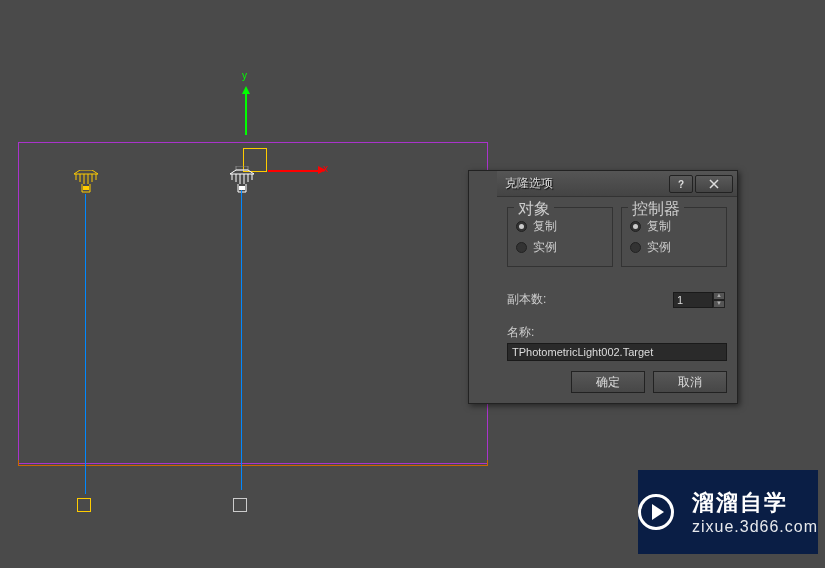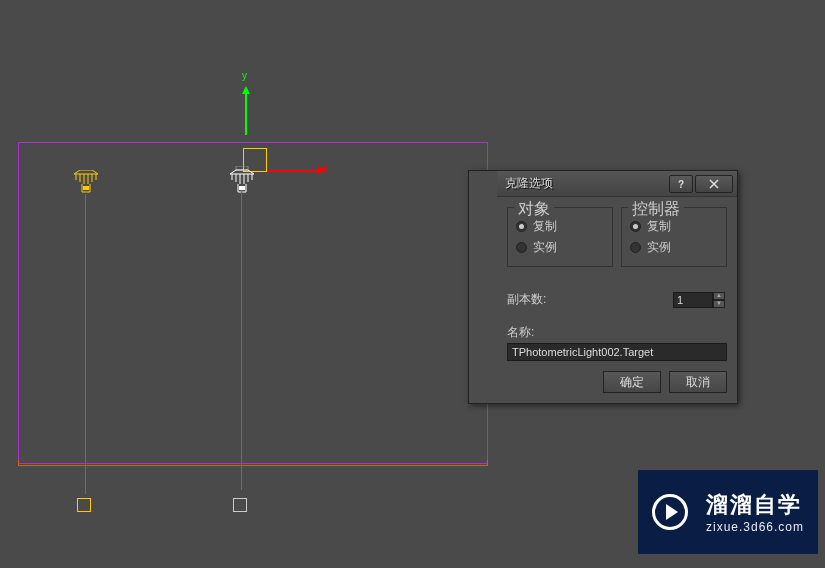--- a/index.html
+++ b/index.html
@@ -127,21 +127,21 @@
       width: 100%; height: 18px;
       background: #2a2a2a;
       border: 1px solid #1a1a1a;
       color: #ddd;
       font-size: 11px;
       padding: 1px 4px;
       margin-top: 2px;
     }
     .btn-row { display: flex; justify-content: flex-end; gap: 8px; margin-top: 10px; }
     .btn {
-      width: 58px; height: 22px;
+      width: 74px; height: 22px;
       background: linear-gradient(#575757,#474747);
       border: 1px solid #222;
       color: #ddd;
       font-size: 12px;
       cursor: pointer;
       display: flex; align-items: center; justify-content: center;
     }
     .watermark {
       position: absolute;
       right: 7px;
@@ -156,21 +156,21 @@
     }
     .wm-logo {
       width: 36px; height: 36px;
       border: 3px solid #fff;
       border-radius: 50%;
       display: flex; align-items: center; justify-content: center;
     }
     .wm-play { width: 0; height: 0; border-top: 8px solid transparent; border-bottom: 8px solid transparent; border-left: 12px solid #fff; margin-left: 4px; }
     .wm-text { color: #fff; }
     .wm-main { font-size: 22px; font-weight: bold; letter-spacing: 2px; }
-    .wm-sub { font-size: 12px; letter-spacing: 1px; opacity: .9; }
+    .wm-sub { font-size: 16px; letter-spacing: 1px; opacity: .9; }
   </style>
 </head>
 <body>
 
 <div class="viewport">
   <div class="selection-box"></div>
   <div class="select-bottom"></div>
 
   <div class="axis-gizmo">
     <div class="axis-y"></div>

